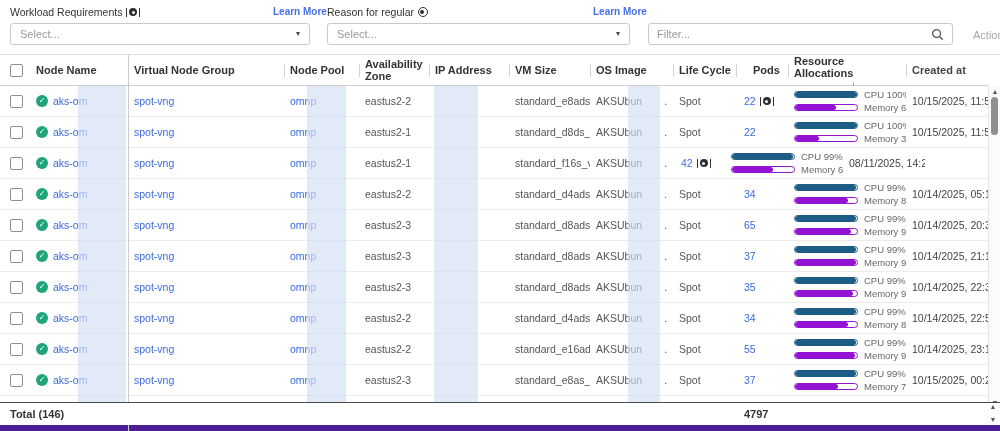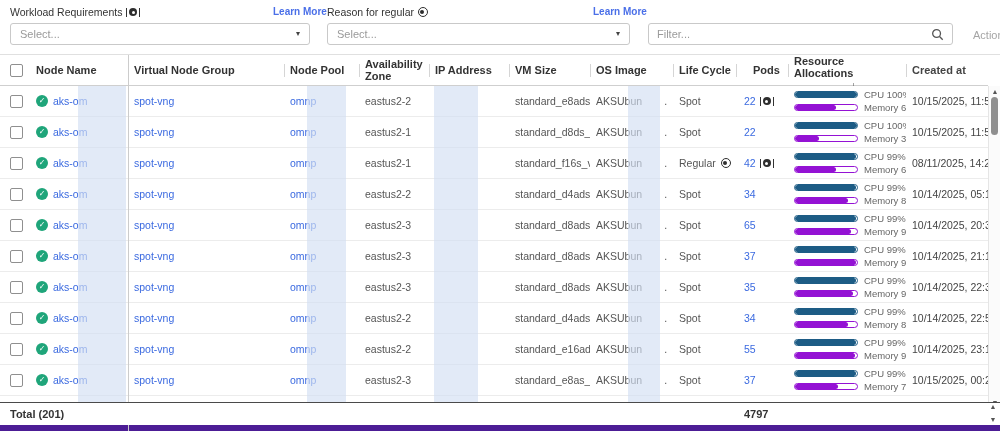--- a/index.html
+++ b/index.html
@@ -275,24 +275,20 @@
           </div>
     <div class="td c-ip"></div>
     <div class="td c-vm">
             <span>standard_f16s_v2</span>
           </div>
     <div class="td c-os">
       <span>AKSUbun</span>
             <span class="os-gap"></span>
             <span>.</span>
     </div>
-    <div class="td c-life">
-      <span>Regular</span>
-      <span class="bullseye"></span>
-    </div>
     <div class="td c-pods">
       <a class="lnk">42</a>
       <span class="gearwrap">
               <i class="vbar"></i>
               <i class="gear"></i>
               <i class="vbar"></i>
             </span>
     </div>
     <div class="td c-res">
       <div class="resline">
@@ -740,21 +736,21 @@
     <div class="redact" style="left:434px;width:44px"></div>
     <div class="redact" style="left:628px;width:32px"></div>
 
     <div class="vscroll">
       <div class="sarrow" style="top:2px">▲</div>
       <div class="thumb"></div>
       <div class="sarrow" style="bottom:2px">▼</div>
     </div>
 
     <div class="tfoot">
-      <span class="total">Total (201)</span>
+      <span class="total">Total (146)</span>
       <span class="podtotal">4797</span>
       <div class="footscroll">
         <span>▲</span>
         <span>▼</span>
       </div>
     </div>
   </div>
 </div>
 
 </body></html>

